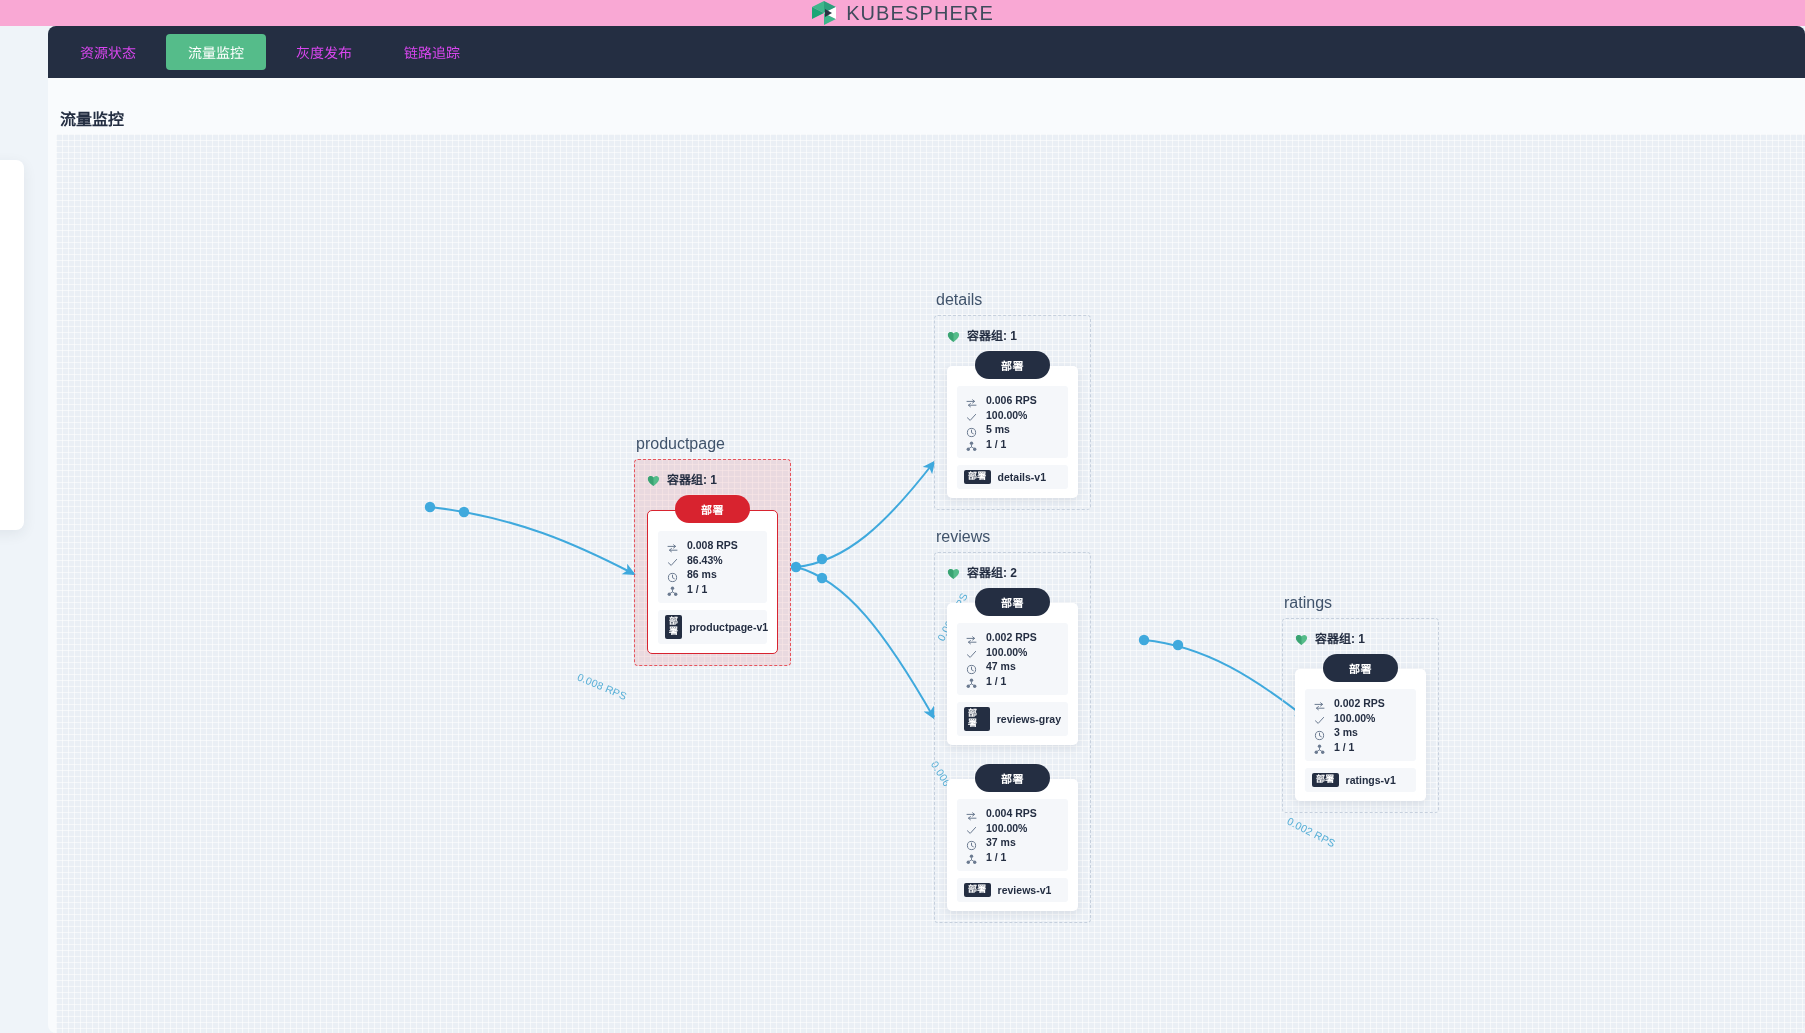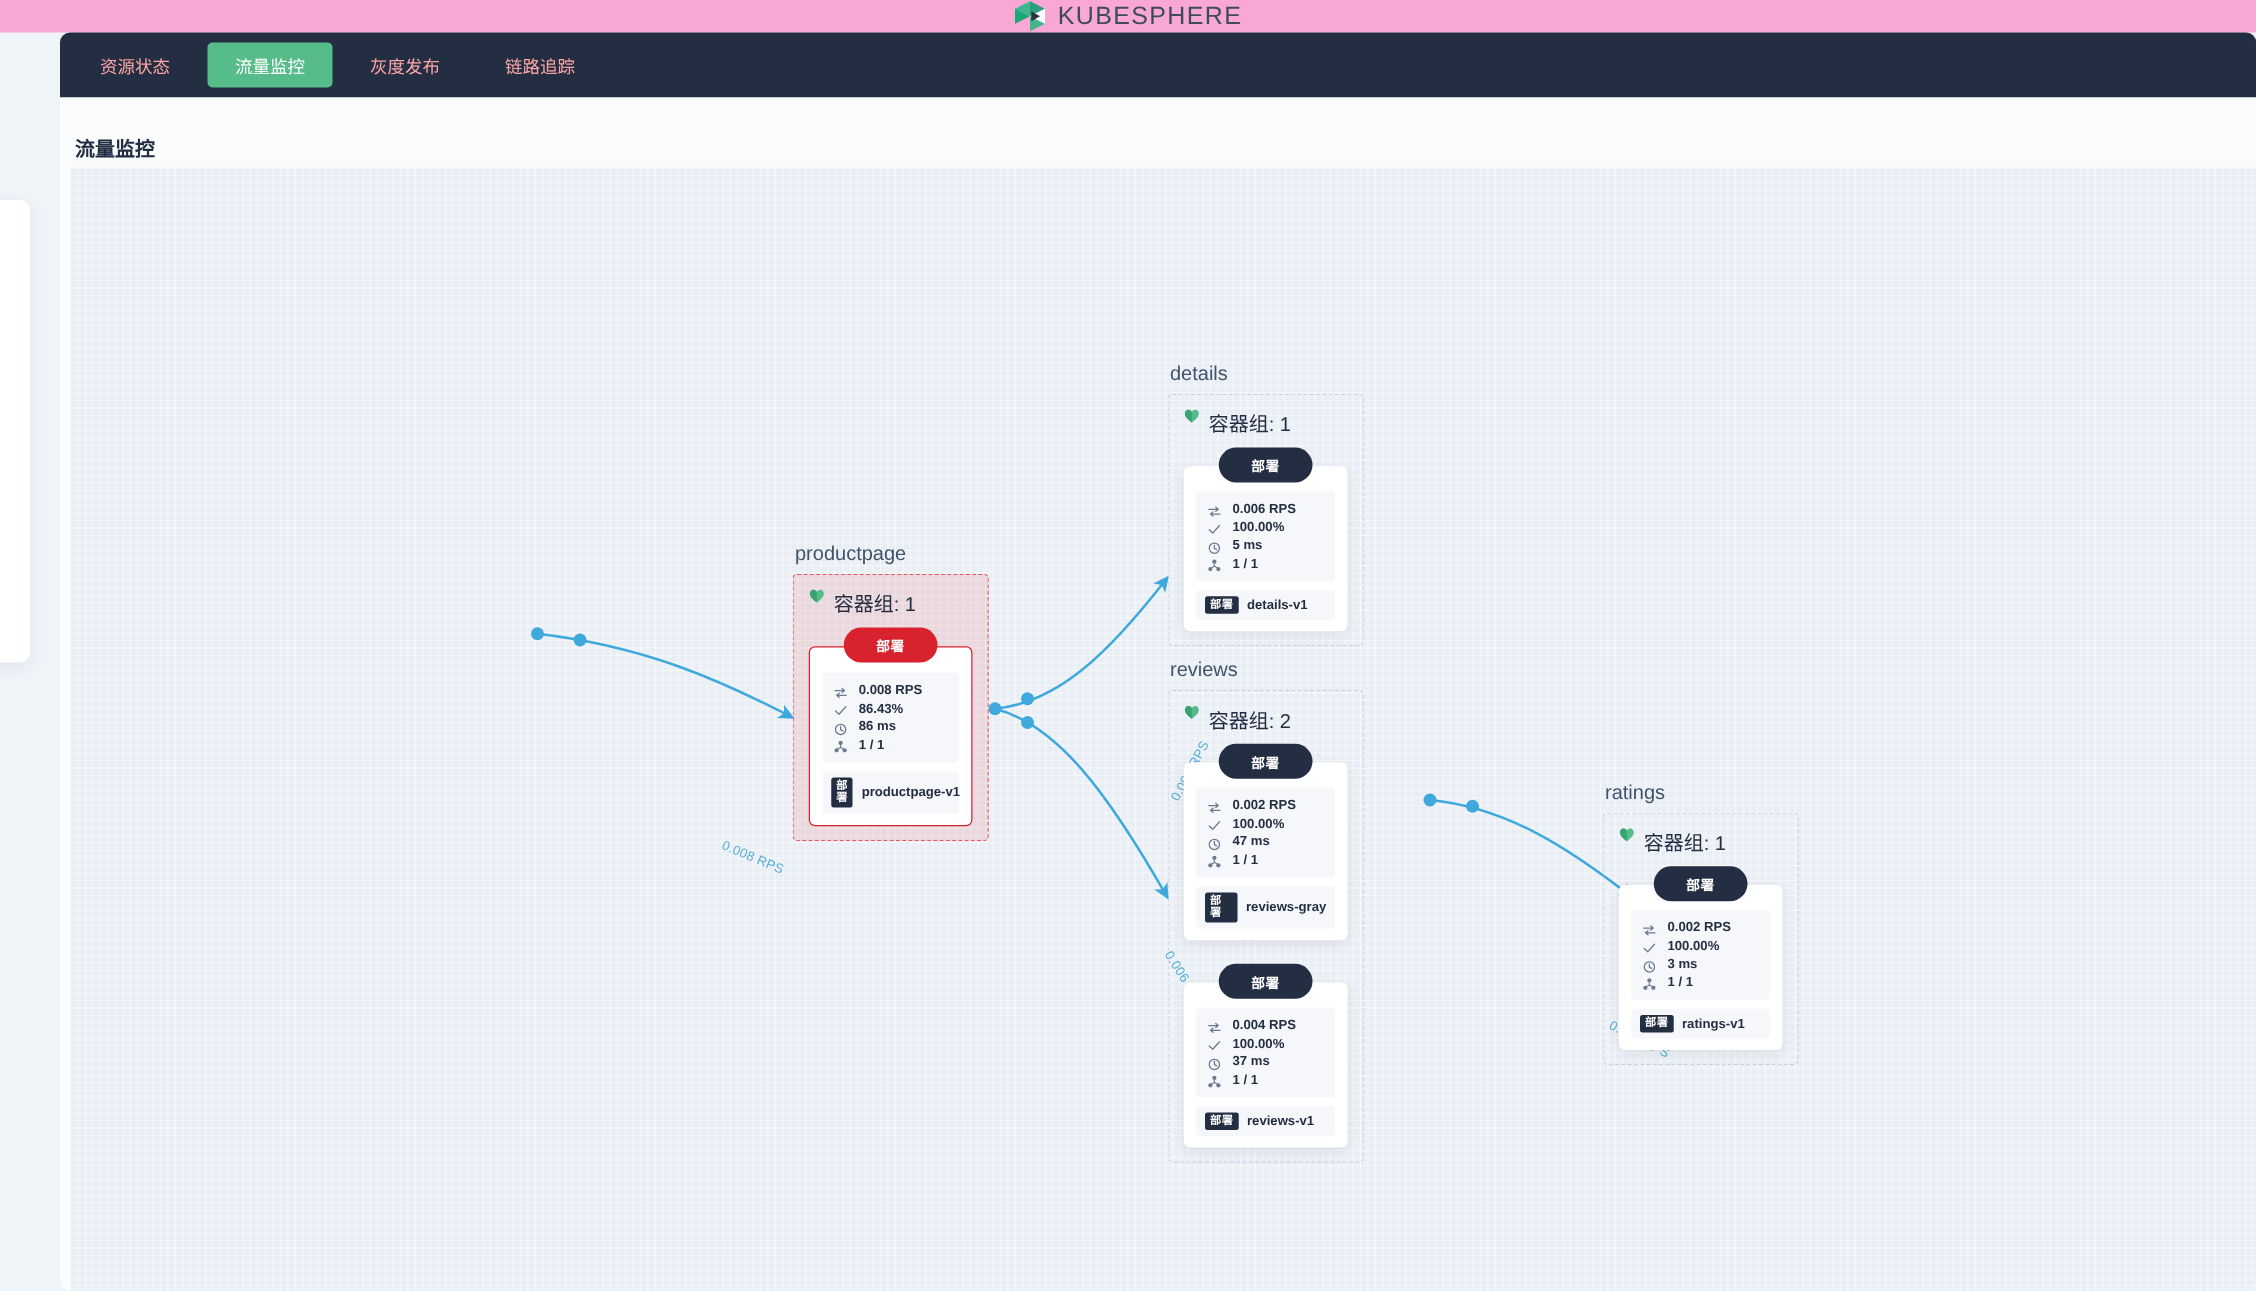--- a/index.html
+++ b/index.html
@@ -63,21 +63,21 @@
     padding: 0 10px;
     position: relative;
   }
   .tab {
     height: 36px;
     padding: 0 22px;
     display: flex;
     align-items: center;
     justify-content: center;
     font-size: 14px;
-    color: #fca5a5;
+    color: #d946ef;
     border-radius: 4px;
     cursor: pointer;
     white-space: nowrap;
     margin-right: 8px;
   }
   .tab.active {
     background: #55bc8a;
     color: #ffffff;
     font-weight: 400;
   }
@@ -134,24 +134,24 @@
     padding: 10px 12px 0 12px;
     background: transparent;
     position: relative;
   }
   .node-frame.highlight {
     border: 1px dashed #e6555d;
     background: rgba(233,105,110,0.16);
   }
   .pod-row {
     display: flex;
-    align-items: flex-start;
+    align-items: flex-end;
     gap: 7px;
-    font-size: 16px;
-    font-weight: 400;
+    font-size: 12px;
+    font-weight: 700;
     color: #242e42;
     margin-bottom: 8px;
   }
 
   
   .deploy-pill-wrap {
     display: flex;
     justify-content: center;
     position: relative;
     z-index: 3;
@@ -571,21 +571,21 @@
               </div>
             </div>
             <div class="wl-foot">
               <span class="tag-deploy">部署</span>
               <span class="wl-name">reviews-v1</span>
             </div>
           </div>
         </div>
       </div>
 
-      <div class="node" style="left:1226px; top:492px;">
+      <div class="node" style="left:1226px; top:460px;">
         <div class="node-caption">ratings</div>
         <div class="node-frame">
           <div class="pod-row">
             <span class="pod-icon">
               <svg viewBox="0 0 13 13" width="13" height="13" aria-hidden="true">
                 <path d="M6.5 12 C 1 8 0 5 1.6 3 C 3.2 1 5.6 2 6.5 3.6 C 7.4 2 9.8 1 11.4 3 C 13 5 12 8 6.5 12 Z" fill="#55bc8a"></path>
                 <path d="M6.5 12 C 1 8 0 5 1.6 3 C 3.2 1 5.6 2 6.5 3.6 Z" fill="#3aa372"></path>
               </svg>
             </span>
             <span>容器组: 1</span>

